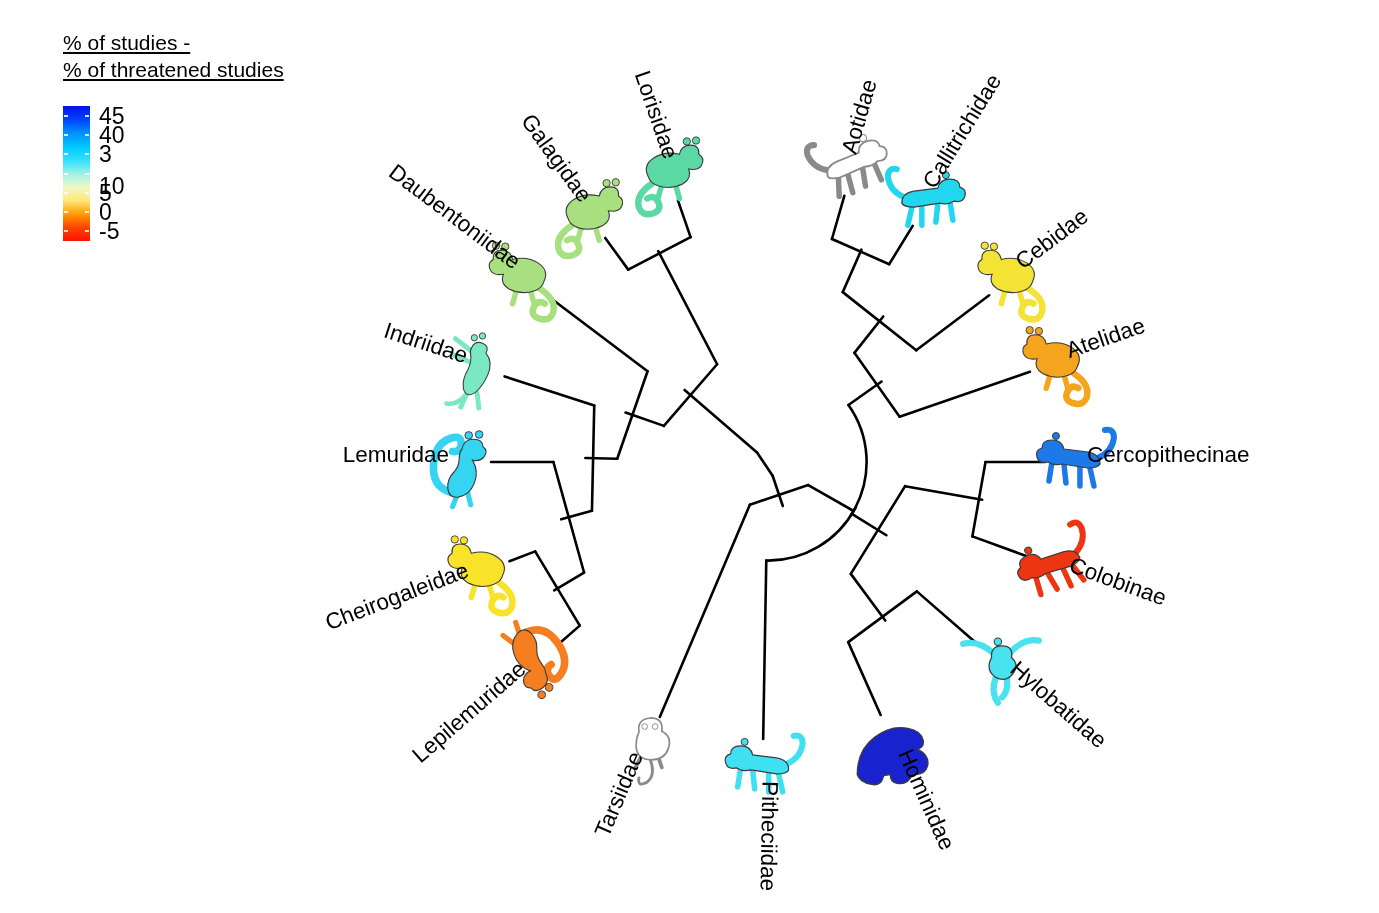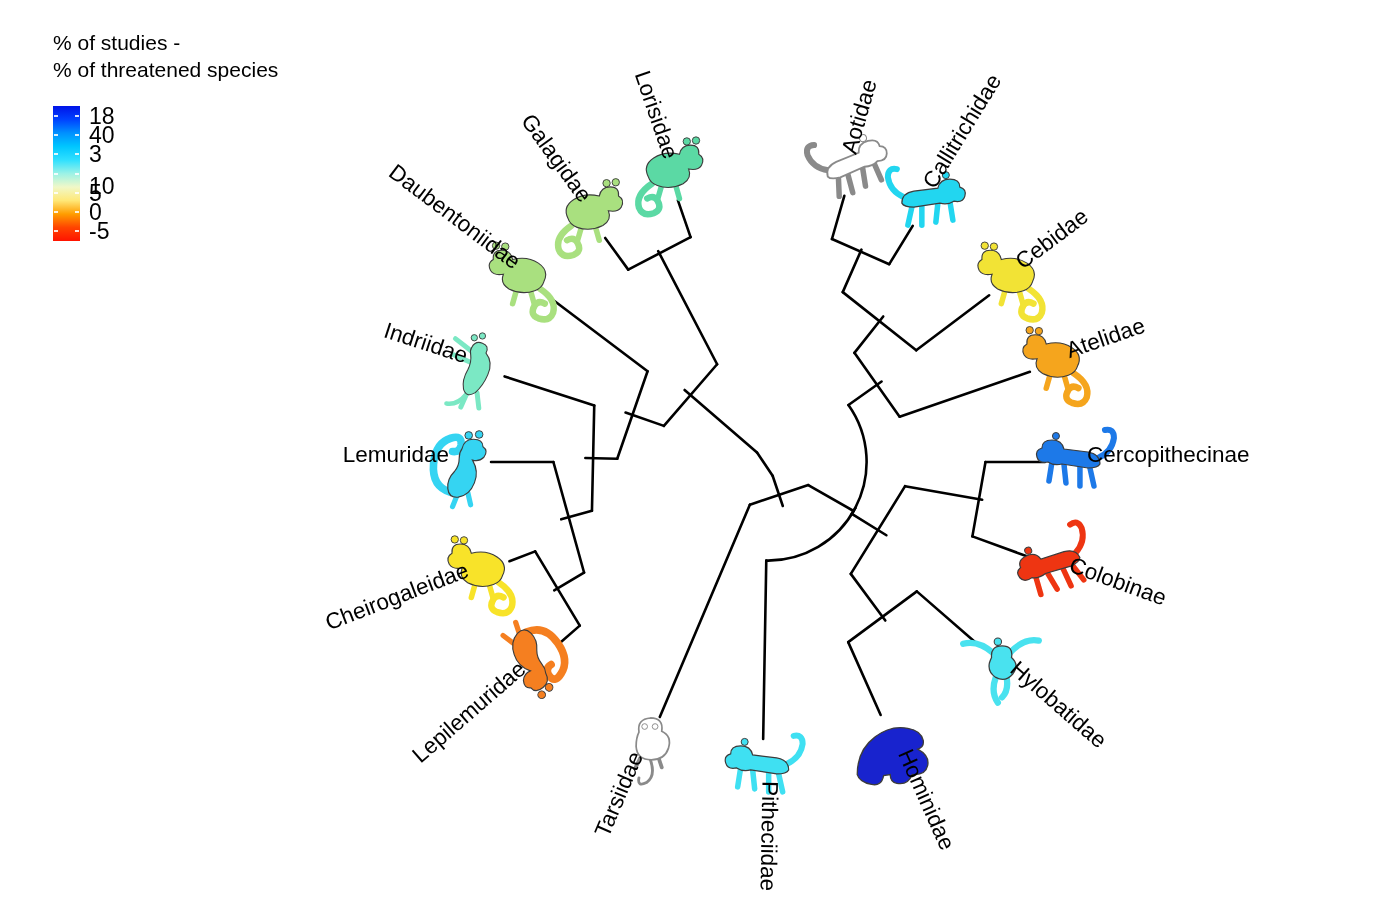--- a/index.html
+++ b/index.html
@@ -1,50 +1,50 @@
 <!DOCTYPE html>
 <html><head>
 <meta charset="utf-8">
 <style>
   html,body{margin:0;padding:0;background:#fff;}
   #canvas{position:relative;width:1379px;height:913px;background:#fff;overflow:hidden;
           font-family:"Liberation Sans", sans-serif;}
-  #legend{position:absolute;left:53px;top:30px;}
+  #legend{position:absolute;left:63px;top:30px;text-decoration:underline;}
   #legend .title{font-size:21px;color:#000;line-height:1.28;white-space:nowrap;}
   #colorbar{position:absolute;left:0px;top:76px;width:27px;height:135px;border:0;}
   #colorbar .tick{position:absolute;height:2px;background:rgba(255,255,255,.85);}
   .cb-label{position:absolute;font-size:23px;color:#000;white-space:nowrap;}
   svg text{font-size:22.5px;fill:#000;}
 </style>
 </head>
 <body>
 
 <div id="canvas">
   <div id="legend">
     <div class="title">
       <div>% of studies -</div>
-      <div>% of threatened species</div>
+      <div>% of threatened studies</div>
     </div>
     <div id="colorbar" style="background: linear-gradient(rgb(0, 19, 232), rgb(0, 66, 255), rgb(0, 144, 255), rgb(0, 198, 255), rgb(47, 224, 255), rgb(155, 242, 230), rgb(240, 248, 200), rgb(255, 232, 120), rgb(255, 157, 0), rgb(255, 68, 0), rgb(255, 19, 0));">
         <i class="tick" style="left: 1px; top: 8.64286px; width: 4px; position: absolute;"></i>
         <i class="tick" style="left: 22px; top: 8.64286px; width: 4px; position: absolute;"></i>
         <i class="tick" style="left: 1px; top: 27.9286px; width: 4px; position: absolute;"></i>
         <i class="tick" style="left: 22px; top: 27.9286px; width: 4px; position: absolute;"></i>
         <i class="tick" style="left: 1px; top: 47.2143px; width: 4px; position: absolute;"></i>
         <i class="tick" style="left: 22px; top: 47.2143px; width: 4px; position: absolute;"></i>
         <i class="tick" style="left: 1px; top: 66.5px; width: 4px; position: absolute;"></i>
         <i class="tick" style="left: 22px; top: 66.5px; width: 4px; position: absolute;"></i>
         <i class="tick" style="left: 1px; top: 85.7857px; width: 4px; position: absolute;"></i>
         <i class="tick" style="left: 22px; top: 85.7857px; width: 4px; position: absolute;"></i>
         <i class="tick" style="left: 1px; top: 105.071px; width: 4px; position: absolute;"></i>
         <i class="tick" style="left: 22px; top: 105.071px; width: 4px; position: absolute;"></i>
         <i class="tick" style="left: 1px; top: 124.357px; width: 4px; position: absolute;"></i>
         <i class="tick" style="left: 22px; top: 124.357px; width: 4px; position: absolute;"></i>
       </div>
-  <span class="cb-label" style="left: 36px; top: 72.6429px;">18</span>
+  <span class="cb-label" style="left: 36px; top: 72.6429px;">45</span>
       <span class="cb-label" style="left: 36px; top: 91.9286px;">40</span>
       <span class="cb-label" style="left: 36px; top: 111.214px;">3</span>
       <span class="cb-label" style="left: 36px; top: 130.5px; margin-top: 12px;">10</span>
       <span class="cb-label" style="left: 36px; top: 149.786px;">5</span>
       <span class="cb-label" style="left: 36px; top: 169.071px;">0</span>
       <span class="cb-label" style="left: 36px; top: 188.357px;">-5</span>
     </div>
   <svg id="tree" width="1379" height="913" viewBox="0 0 1379 913" xmlns="http://www.w3.org/2000/svg">
       <g fill="none" stroke="#000" stroke-width="2.6" stroke-linecap="round">
         <line x1="535.1650416315979" y1="551.376966616598" x2="579.7754306924408" y2="625.6211218302326"></line>

